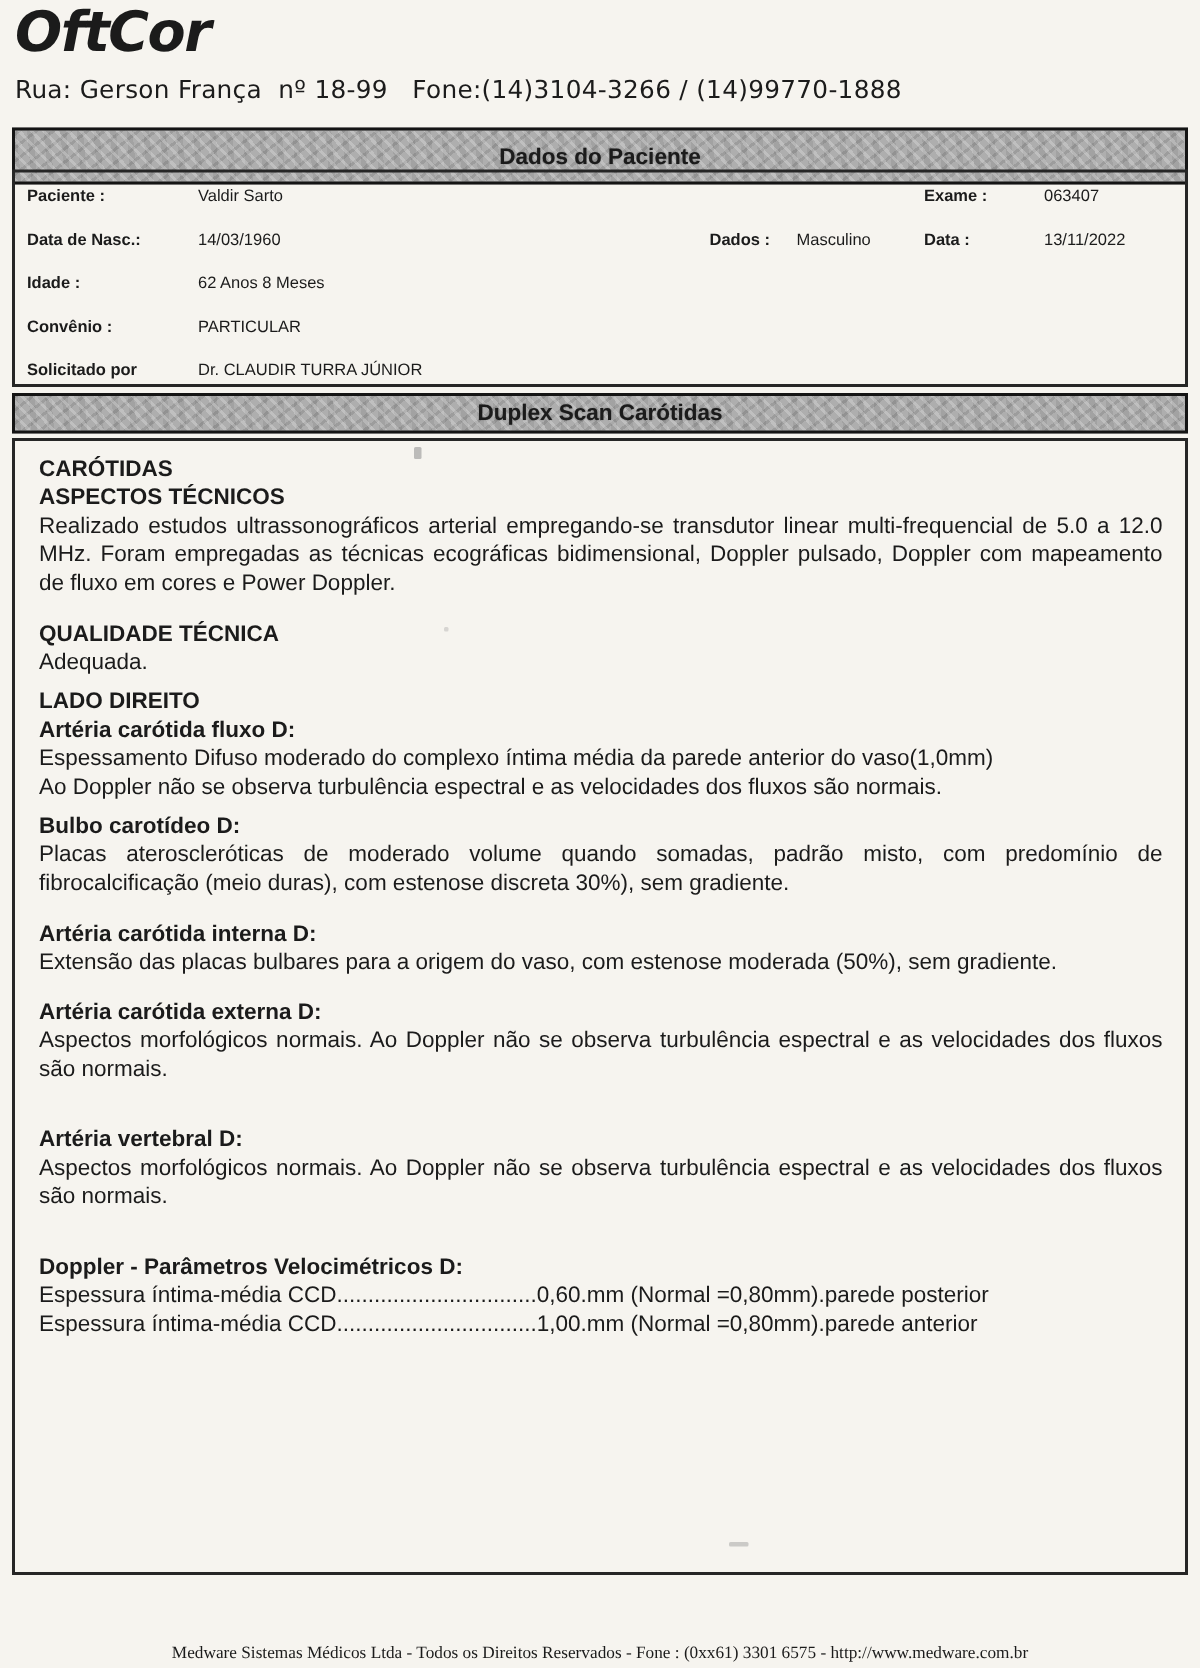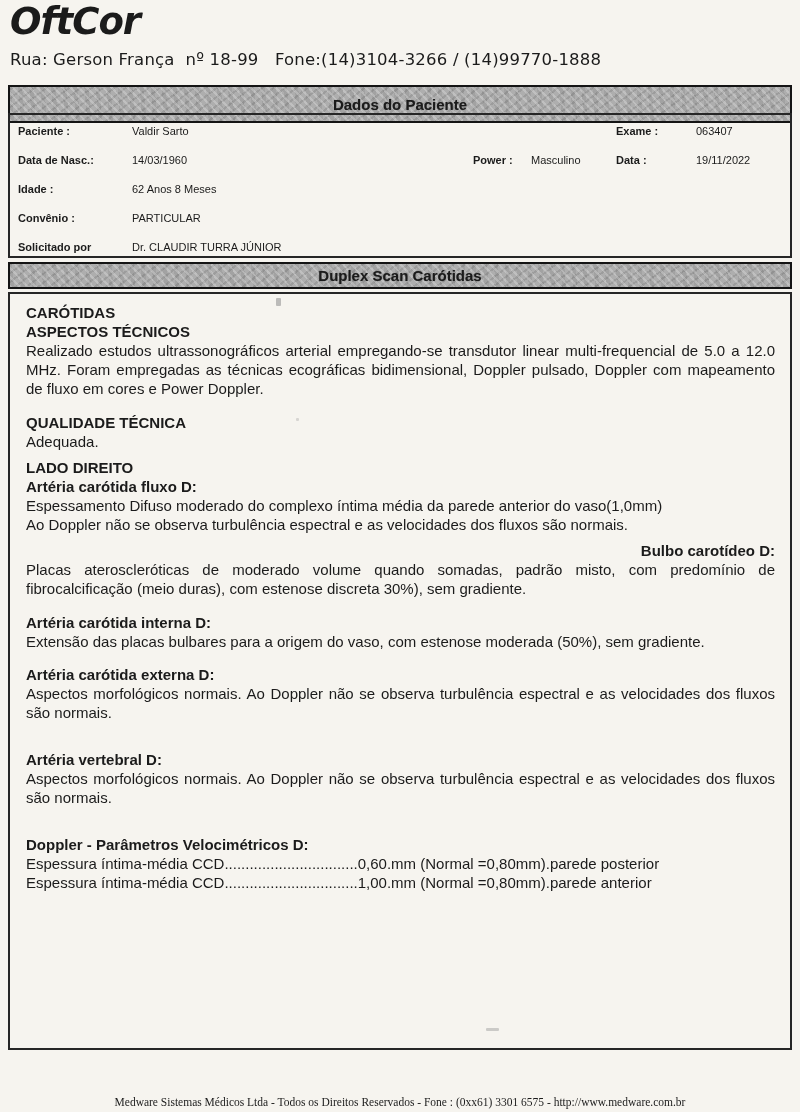--- a/index.html
+++ b/index.html
@@ -66,21 +66,21 @@
     position:absolute;left:8px;top:292px;width:784px;height:758px;
     border:2px solid var(--box-border);
     padding:9px 15px 0 16px;
     font-size:15px;line-height:19px;
   }
   .h{font-weight:bold;}
   .p{text-align:justify;}
   .pl{white-space:pre;}
   .mt-std{margin-top:15px;}
   .mt-lado{margin-top:7px;}
-  .mt-bulbo{margin-top:7px;text-align:right;}
+  .mt-bulbo{margin-top:7px;}
   .mt-ext{margin-top:14px;}
   .mt-vert{margin-top:28px;}
   .mt-dop{margin-top:28px;}
   
   .footer{
     position:absolute;left:0;top:1096px;width:800px;
     text-align:center;
     font-family:"Liberation Serif","DejaVu Serif",serif;
     font-size:11.5px;
   }
@@ -103,24 +103,24 @@
   </div>
 
   <div class="patient-box">
     <span class="lbl r1 c-lbl">Paciente :</span>
     <span class="val r1 c-val">Valdir Sarto</span>
     <span class="lbl r1 c-rlbl">Exame :</span>
     <span class="val r1 c-rval">063407</span>
 
     <span class="lbl r2 c-lbl">Data de Nasc.:</span>
     <span class="val r2 c-val">14/03/1960</span>
-    <span class="lbl r2 c-sexo-lbl">Power :</span>
+    <span class="lbl r2 c-sexo-lbl">Dados :</span>
     <span class="val r2 c-sexo-val">Masculino</span>
     <span class="lbl r2 c-rlbl">Data :</span>
-    <span class="val r2 c-rval">19/11/2022</span>
+    <span class="val r2 c-rval">13/11/2022</span>
 
     <span class="lbl r3 c-lbl">Idade :</span>
     <span class="val r3 c-val">62 Anos 8 Meses</span>
 
     <span class="lbl r4 c-lbl">Convênio :</span>
     <span class="val r4 c-val">PARTICULAR</span>
 
     <span class="lbl r5 c-lbl">Solicitado por</span>
     <span class="val r5 c-val">Dr. CLAUDIR TURRA JÚNIOR</span>
   </div>

